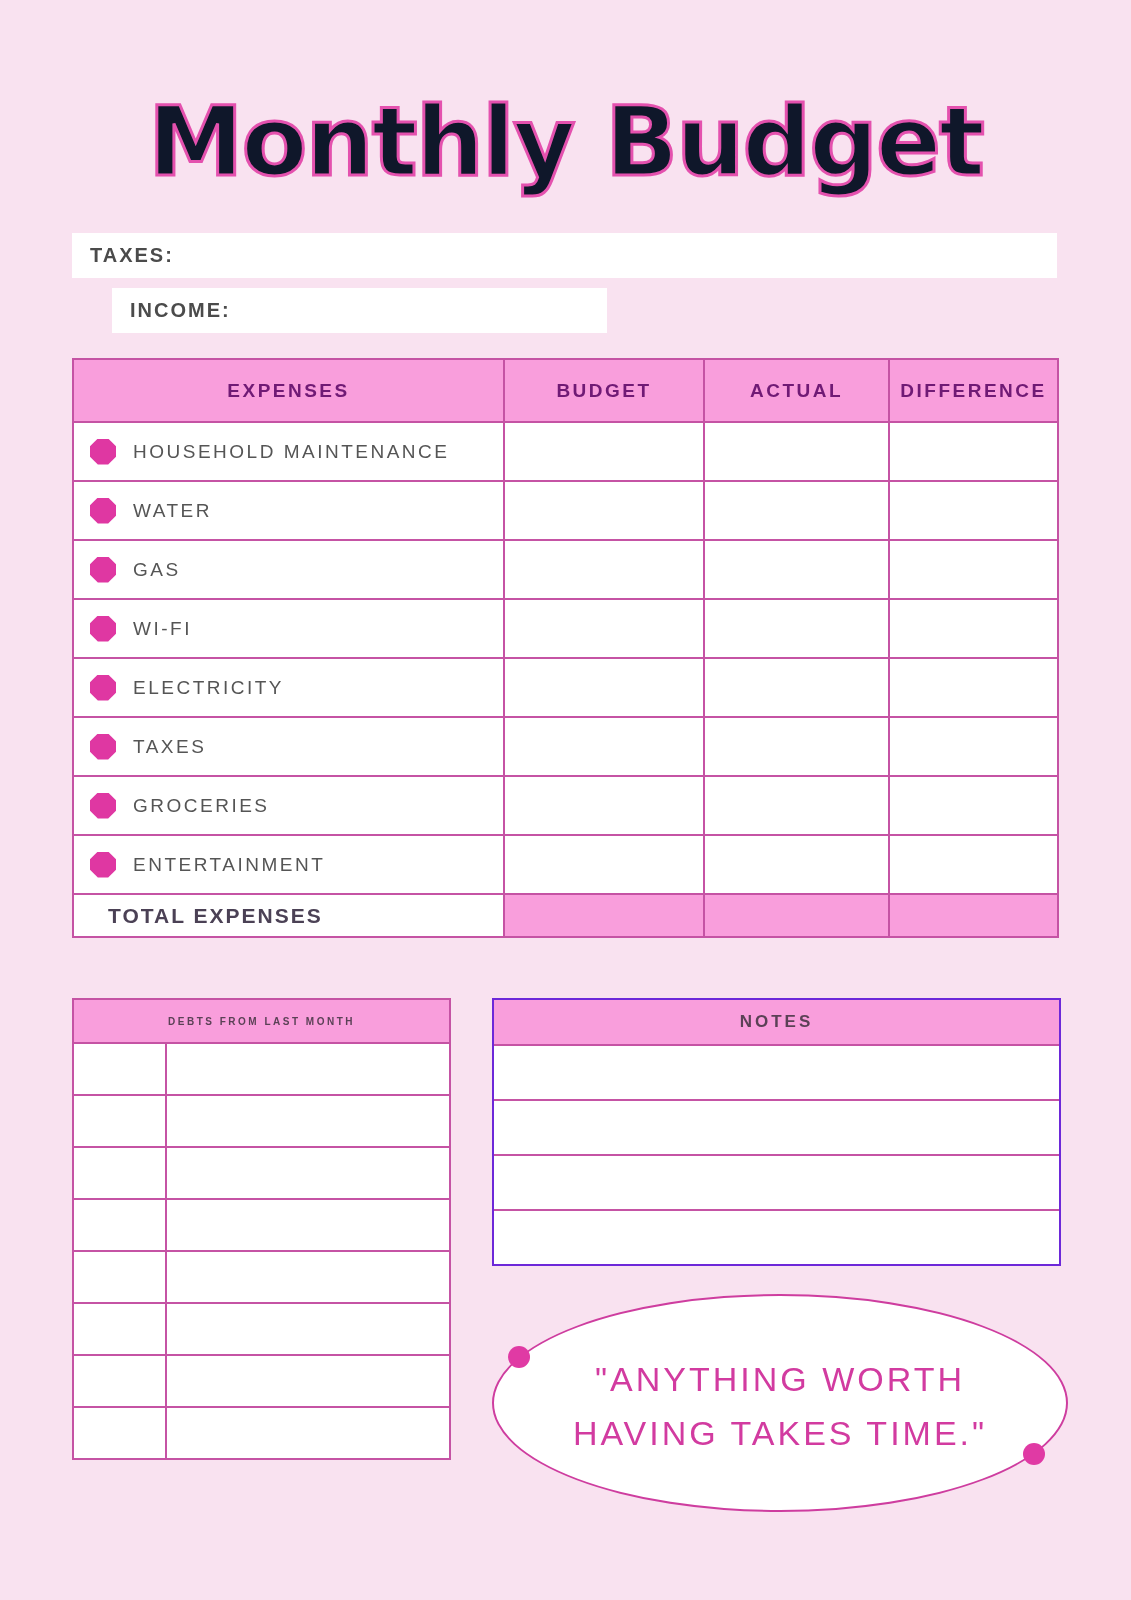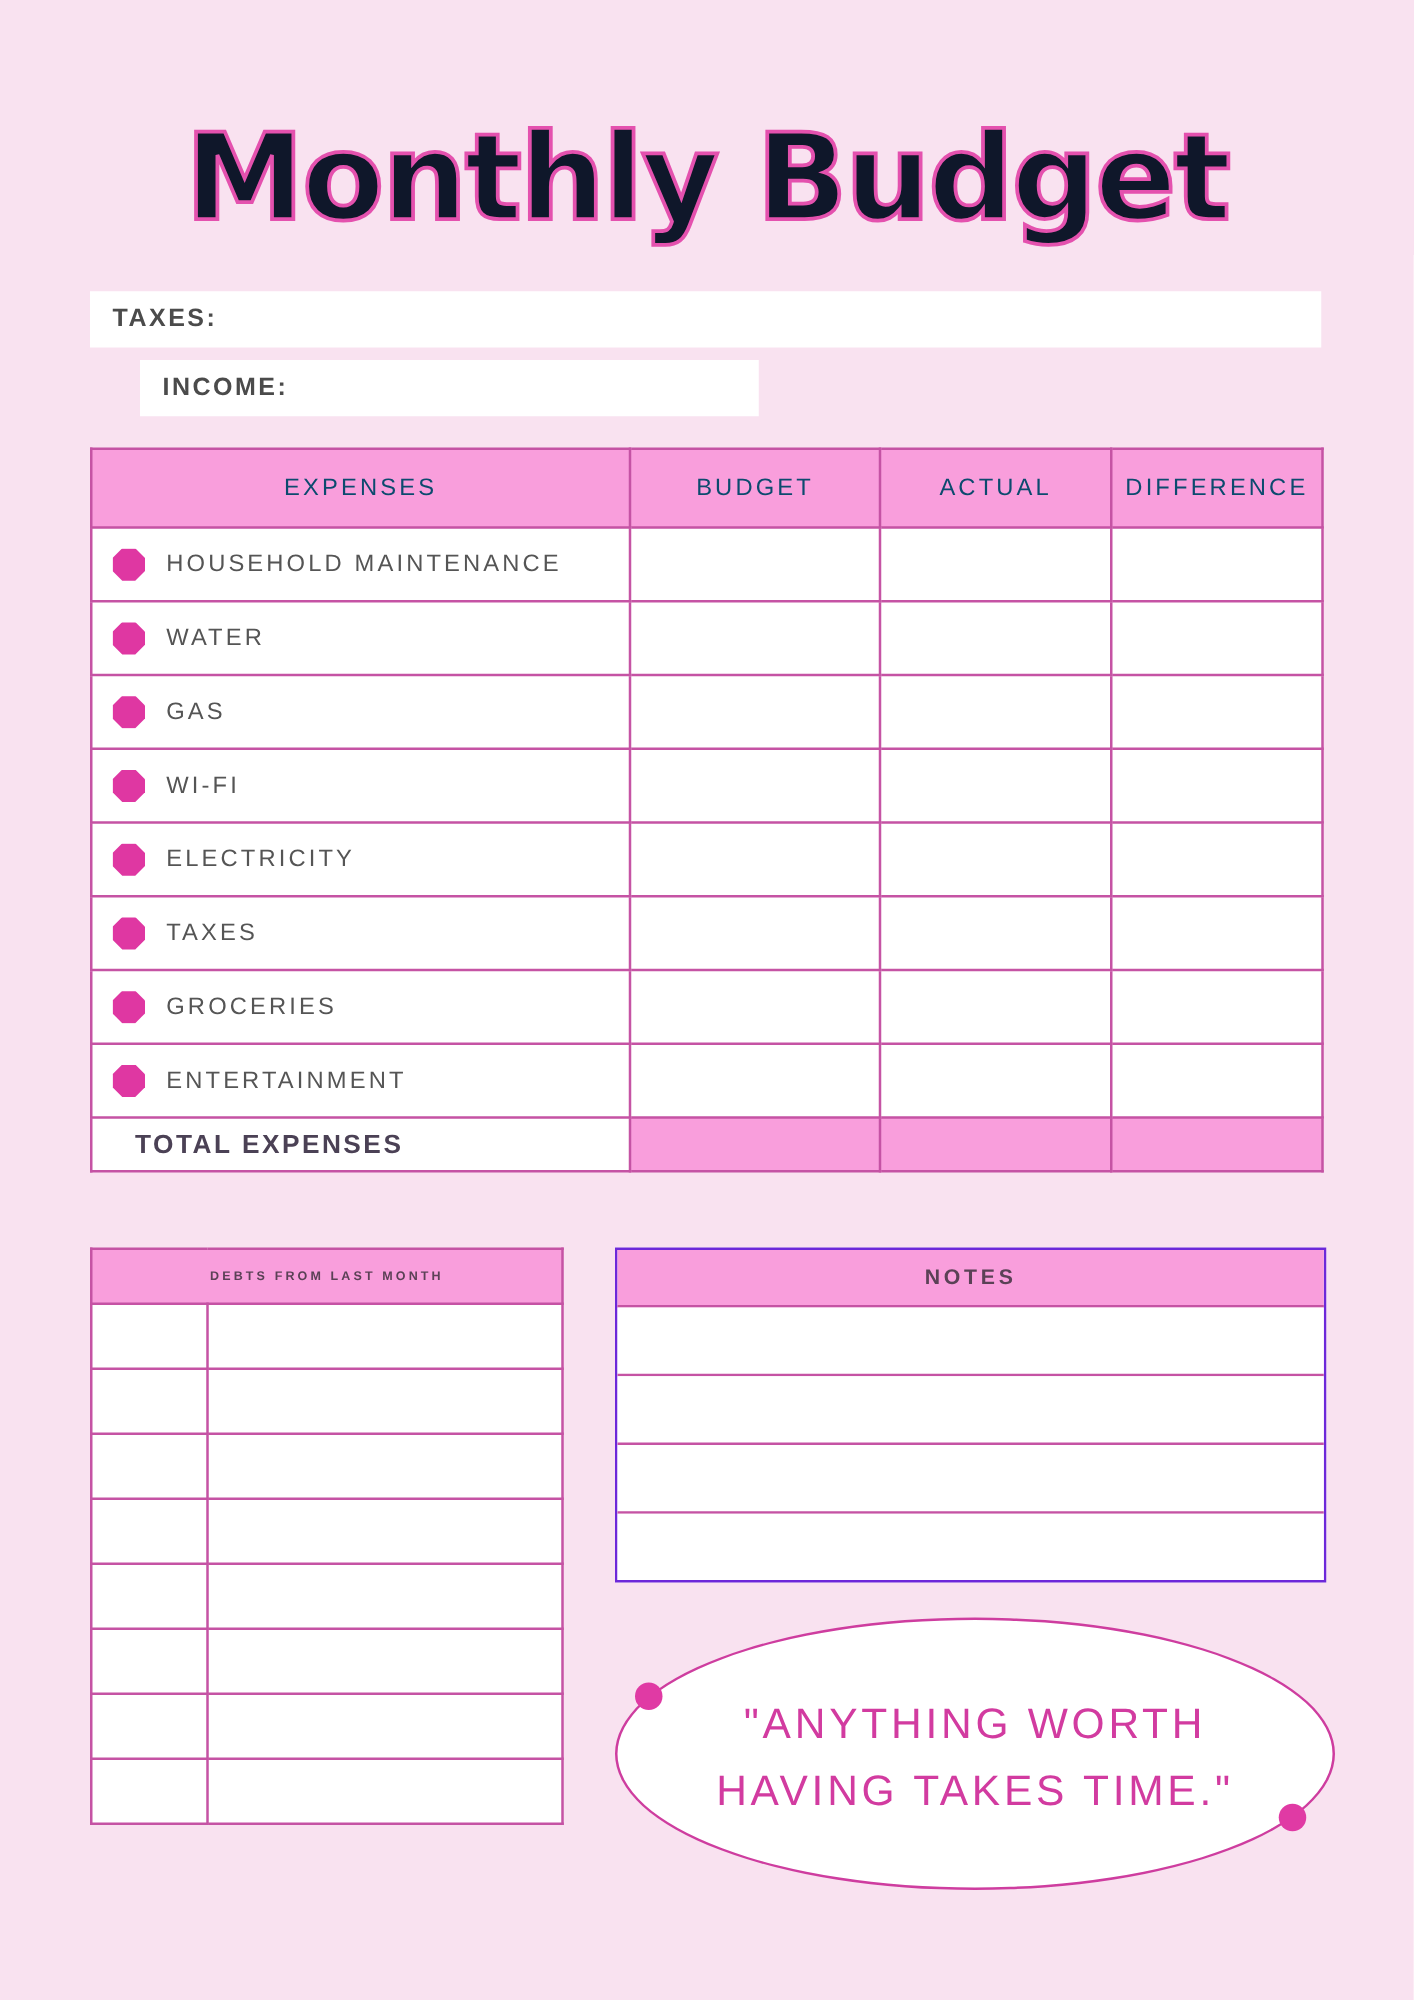--- a/index.html
+++ b/index.html
@@ -37,21 +37,21 @@
 
   
   .expenses-wrap{position:absolute;left:72px;top:358px;width:985px;}
   table.expenses{border-collapse:collapse;table-layout:fixed;width:985px;}
   table.expenses th, table.expenses td{
     border:2px solid #c553a4;
     padding:0;
   }
   table.expenses th{
     height:61px;background:#f99edc;
-    font-size:19px;font-weight:normal;letter-spacing:2.5px;color:#0c4a6e;
+    font-size:19px;font-weight:bold;letter-spacing:2.5px;color:#701a75;
   }
   table.expenses td{height:57px;background:#ffffff;}
   table.expenses td.exp-label-cell{
     padding-left:16px;text-align:left;
     font-size:19px;letter-spacing:2.5px;color:#555555;margin-left:38px;
   }
   .octagon{
     display:inline-block;width:26px;height:26px;
     background:#df37a2;
     clip-path:polygon(30% 0%,70% 0%,100% 30%,100% 70%,70% 100%,30% 100%,0% 70%,0% 30%);

